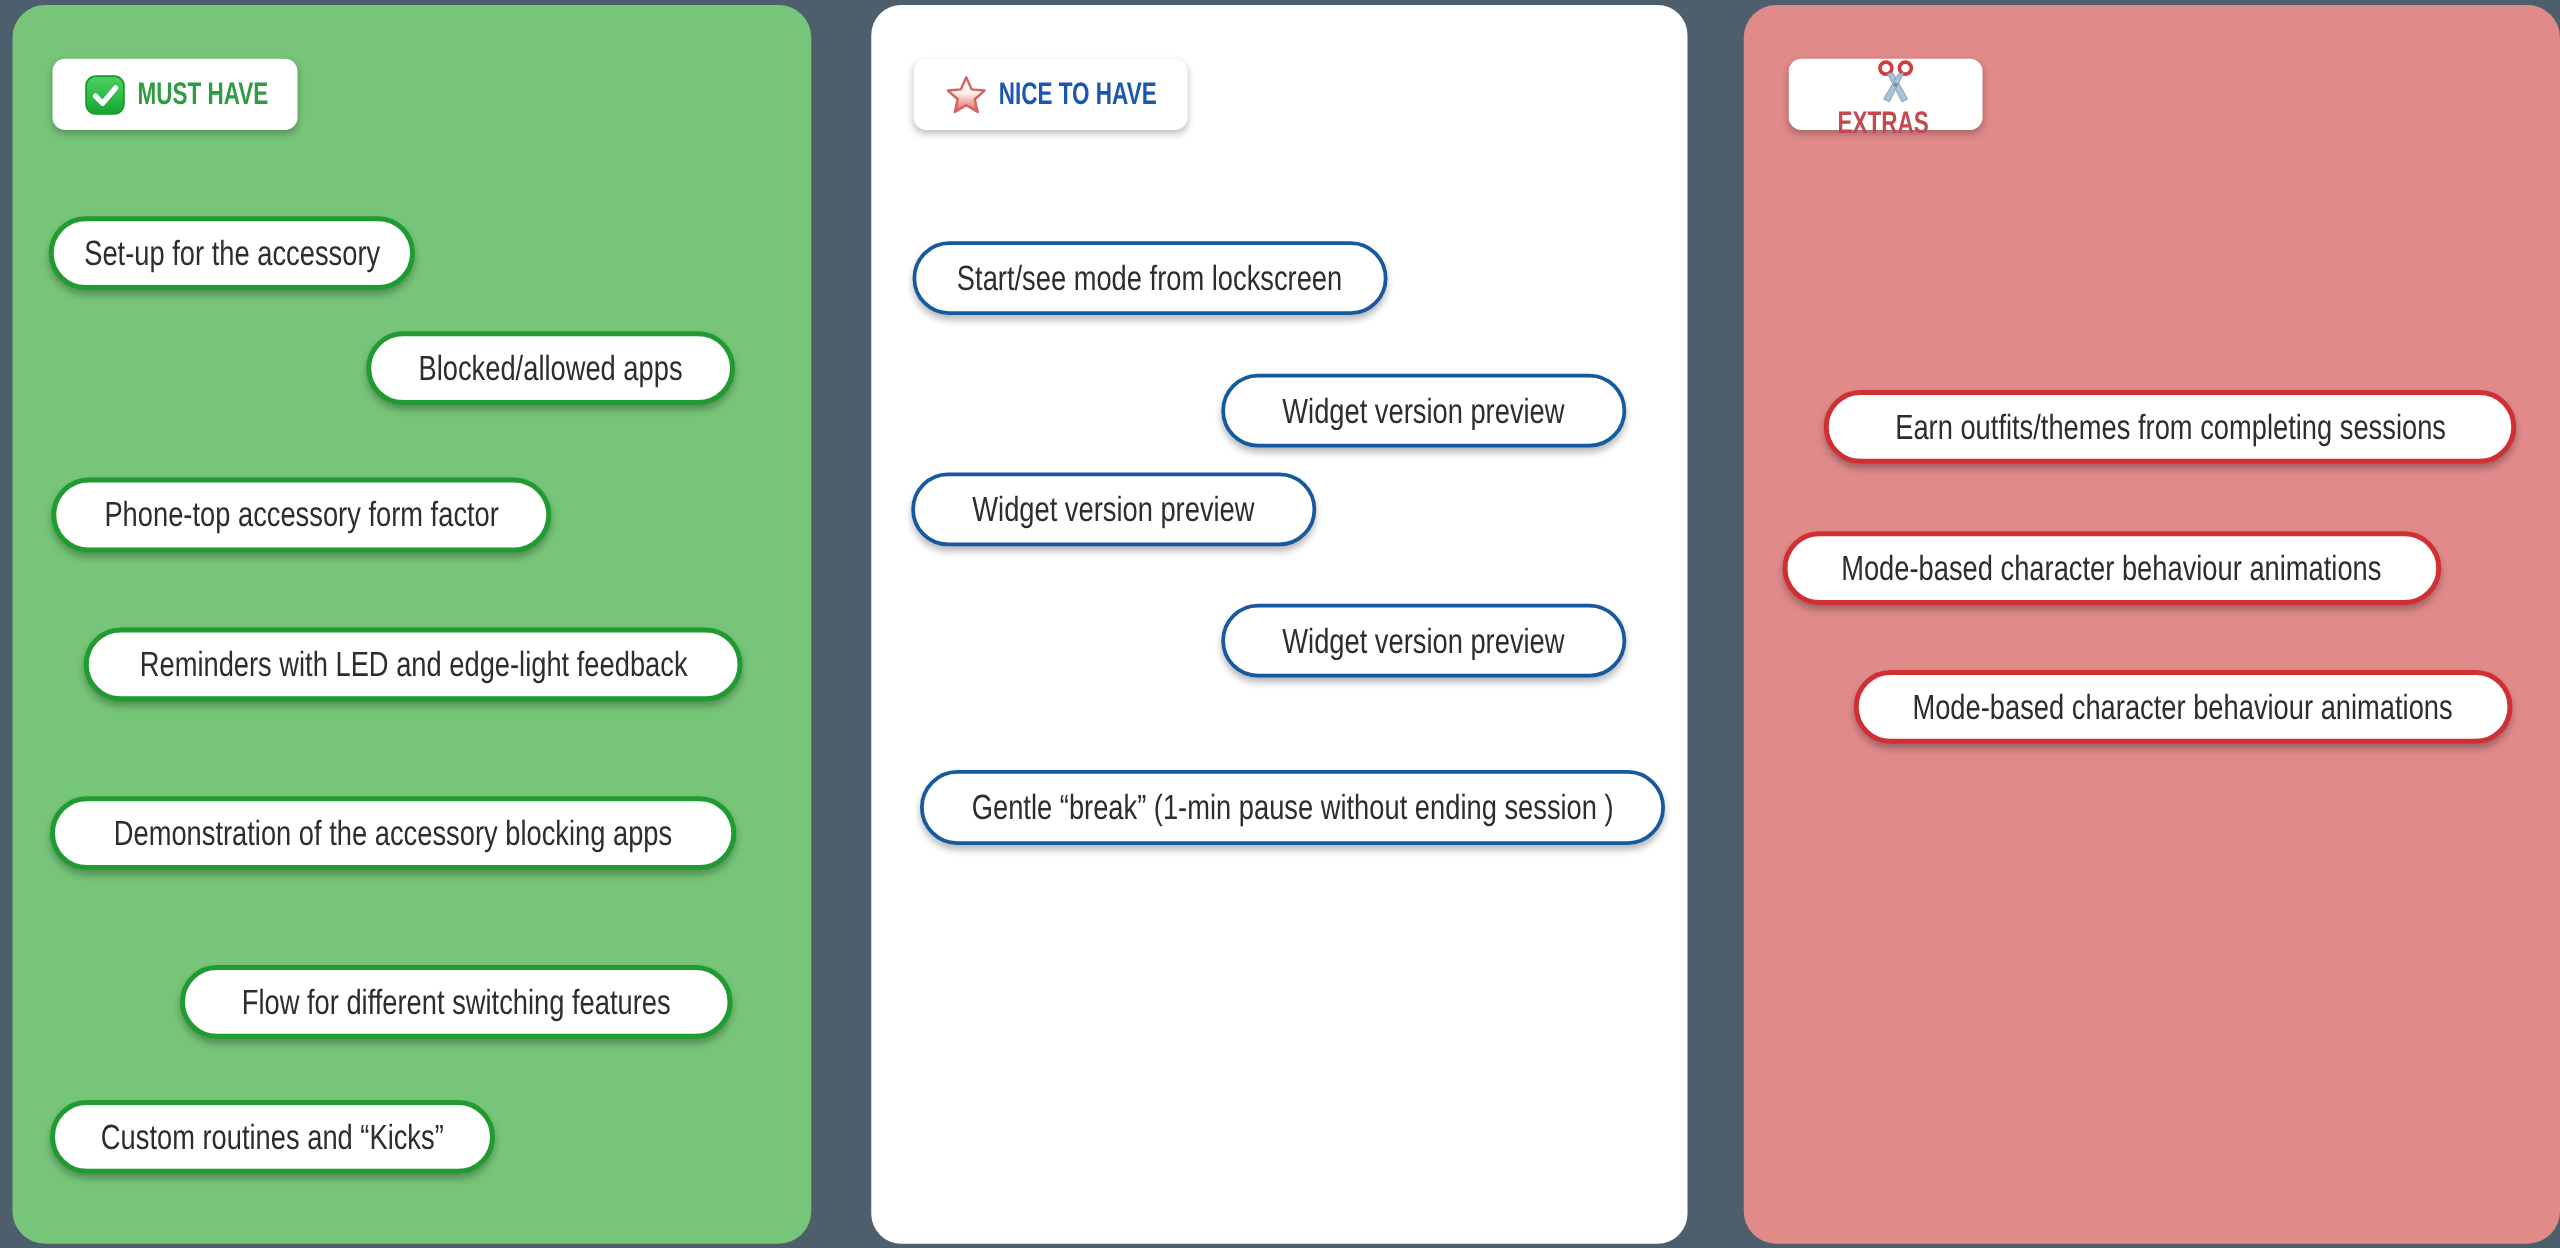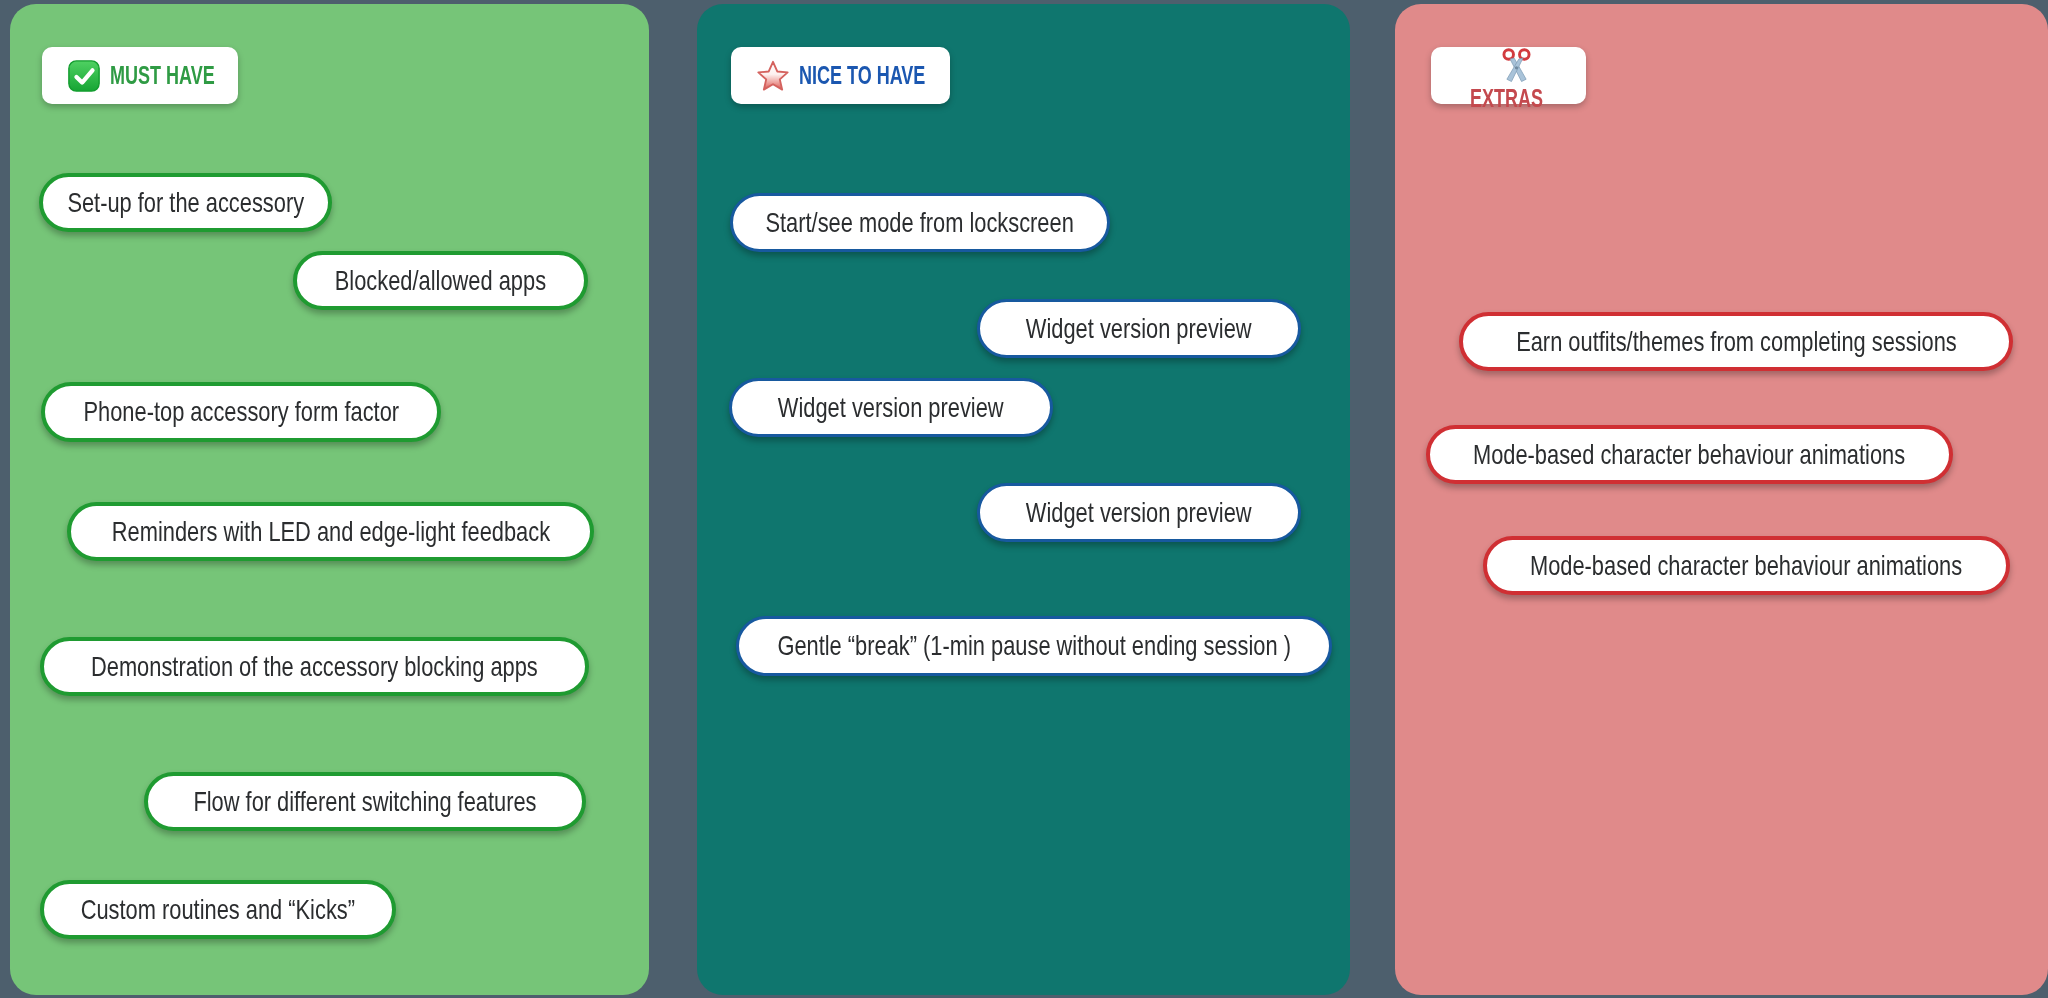--- a/index.html
+++ b/index.html
@@ -45,40 +45,40 @@
             </defs>
             <rect x="2" y="2" width="32" height="32" rx="8" fill="url(#cg)" stroke="#119c2d" stroke-width="1.5"></rect>
             <path d="M10 19 l6 6 L27 12" stroke="#ffffff" stroke-width="4.5" fill="none" stroke-linecap="round" stroke-linejoin="round"></path>
           </svg>
         </span>
         <span class="hdr-label" style="color: rgb(47, 155, 68);">MUST HAVE</span>
       </div>
       <div class="card" style="left: 29px; top: 169px; width: 293px; height: 59px; border-color: rgb(31, 155, 49); border-width: 4px;">
         <span class="card-text" style="color: rgb(43, 45, 47);">Set-up for the accessory</span>
       </div>
-      <div class="card" style="left: 283px; top: 247px; width: 295px; height: 59px; border-color: rgb(31, 155, 49); border-width: 4px;">
+      <div class="card" style="left: 283px; top: 261px; width: 295px; height: 59px; border-color: rgb(31, 155, 49); border-width: 4px;">
         <span class="card-text" style="color: rgb(43, 45, 47);">Blocked/allowed apps</span>
       </div>
       <div class="card" style="left: 31px; top: 378px; width: 400px; height: 60px; border-color: rgb(31, 155, 49); border-width: 4px;">
         <span class="card-text" style="color: rgb(43, 45, 47);">Phone-top accessory form factor</span>
       </div>
       <div class="card" style="left: 57px; top: 498px; width: 527px; height: 59px; border-color: rgb(31, 155, 49); border-width: 4px;">
         <span class="card-text" style="color: rgb(43, 45, 47);">Reminders with LED and edge-light feedback</span>
       </div>
       <div class="card" style="left: 30px; top: 633px; width: 549px; height: 59px; border-color: rgb(31, 155, 49); border-width: 4px; text-align: center;">
         <span class="card-text" style="color: rgb(43, 45, 47);">Demonstration of the accessory blocking apps</span>
       </div>
       <div class="card" style="left: 134px; top: 768px; width: 442px; height: 59px; border-color: rgb(31, 155, 49); border-width: 4px;">
         <span class="card-text" style="color: rgb(43, 45, 47);">Flow for different switching features</span>
       </div>
       <div class="card" style="left: 30px; top: 876px; width: 356px; height: 59px; border-color: rgb(31, 155, 49); border-width: 4px;">
         <span class="card-text" style="color: rgb(43, 45, 47);">Custom routines and “Kicks”</span>
       </div>
     </div>
-    <div class="column" style="left: 697px; top: 4px; width: 653px; height: 991px; background: #0f766e;">
+    <div class="column" style="left: 697px; top: 4px; width: 653px; height: 991px; background: #ffffff; border-radius: 24px;">
       <div class="header-badge" style="left: 34px; top: 43px; width: 194px; height: 57px;">
         <span class="hdr-icon">
           <svg width="34" height="34" viewBox="0 0 36 36">
             <defs>
               <linearGradient id="sg" x1="0" y1="0" x2="0" y2="1">
                 <stop offset="0" stop-color="#ffffff"></stop>
                 <stop offset="0.45" stop-color="#fdf1f0"></stop>
                 <stop offset="0.75" stop-color="#eda19c"></stop>
                 <stop offset="1" stop-color="#d95752"></stop>
               </linearGradient>

